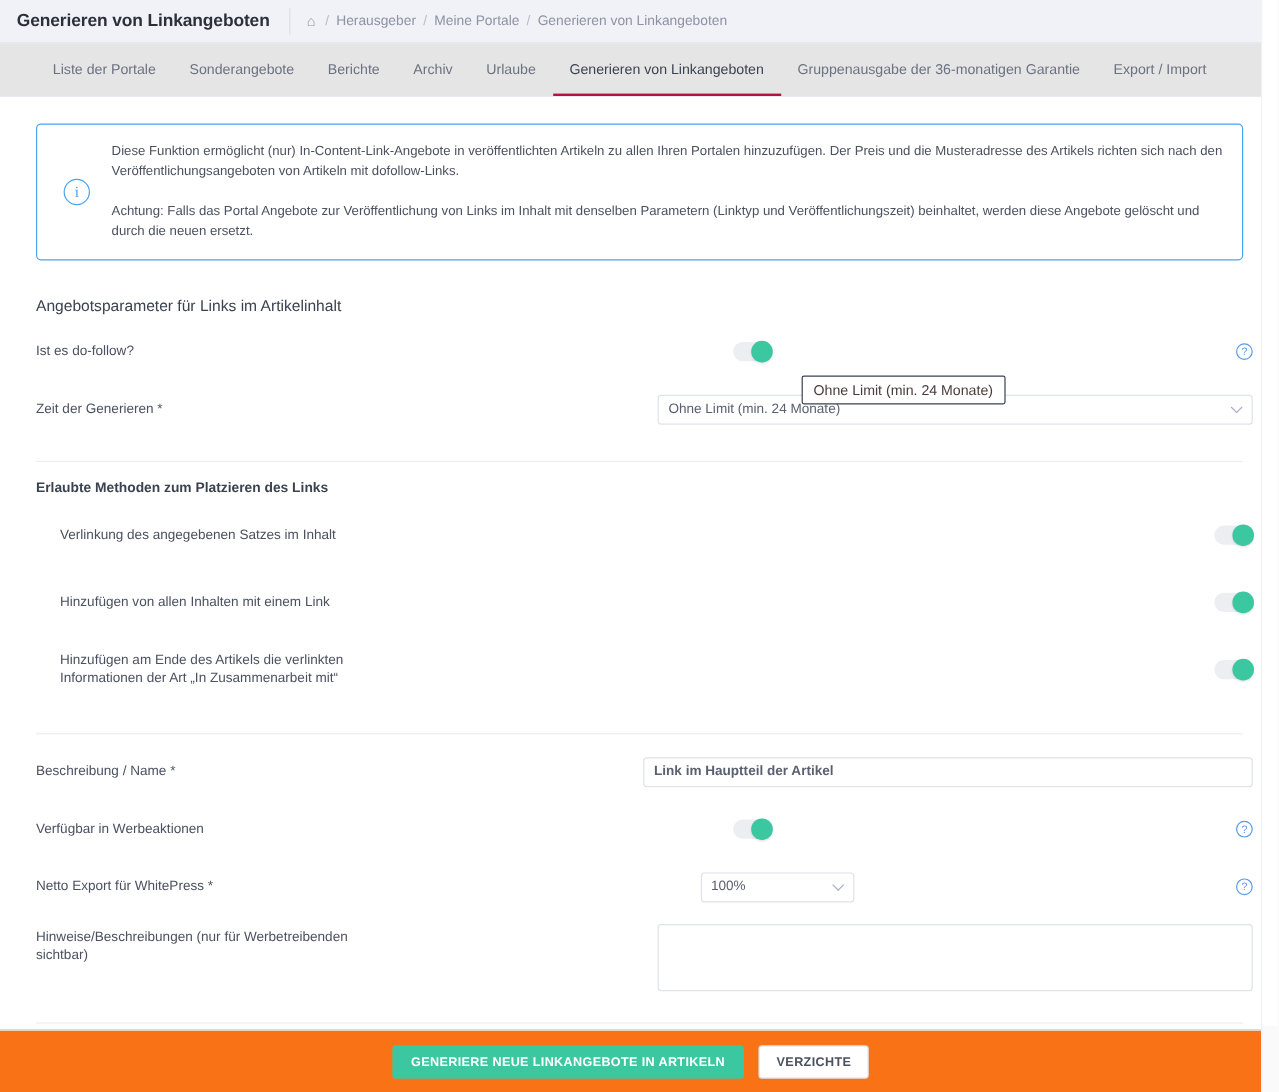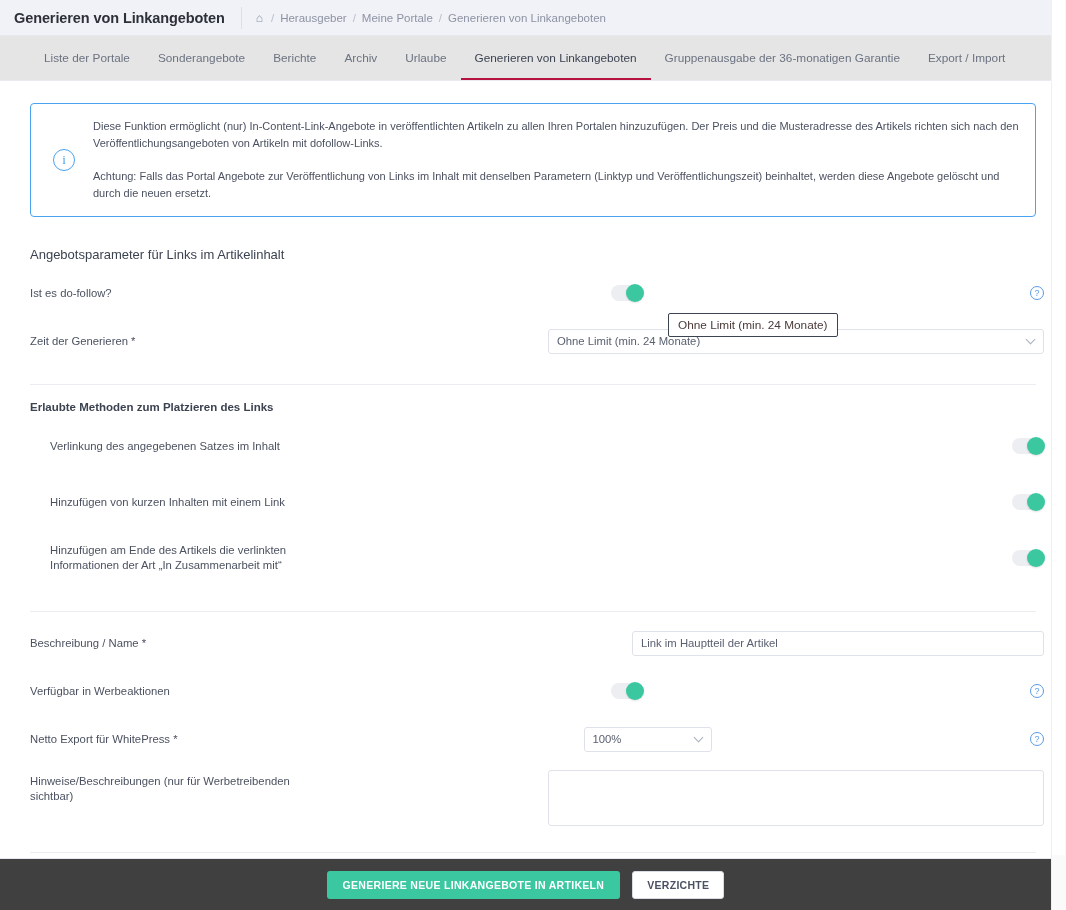--- a/index.html
+++ b/index.html
@@ -143,21 +143,21 @@
     display: flex; align-items: center; padding: 0 8px;
     position: relative;
   }
   .select .chev {
     position: absolute; right: 9px; top: 50%;
     width: 7px; height: 7px; margin-top: -5px;
     border-right: 1.4px solid #a9b0c0; border-bottom: 1.4px solid #a9b0c0;
     transform: rotate(45deg);
   }
   .w-pub { width: 496px; }
-  .w-name { width: 412px; }
+  .w-name { width: 508px; font-weight: bold; }
   .w-price { width: 128px; }
   textarea.notes {
     width: 496px; height: 56px;
     border: 1px solid #dfe2ea; border-radius: 3px;
     resize: none; font-family: "Liberation Sans", sans-serif;
     font-size: 11.3px; padding: 6px 8px; color: #5a6070;
     outline: none;
   }
 
   
@@ -177,21 +177,21 @@
   .divider { height: 1px; background: #ededf1; margin: 0 8px; }
 
   
   .portale-title { font-size: 13px; color: #3b4250; margin: 0 0 0 8px; }
   .portale-desc { font-size: 11px; color: #4b5160; margin: 4px 0 0 8px; }
 
   
   .bottombar {
     position: absolute; left: 0; bottom: 0;
     width: 1051px; height: 52px;
-    background: #404040;
+    background: #f97316;
     border-top: 1px solid #e6e8ef;
     display: flex; align-items: center; justify-content: center;
     gap: 12px;
     z-index: 30;
   }
   .btn-primary {
     background: #3bc8a0; color: #fff;
     border: none; border-radius: 3px;
     font-size: 10.5px; font-weight: bold; letter-spacing: .3px;
     padding: 0 16px; height: 28px; cursor: pointer;
@@ -279,21 +279,21 @@
   <div class="sub-title" style="margin-top:16px;">Erlaubte Methoden zum Platzieren des Links</div>
 
   <div class="row" style="margin-top:16px;">
     <div class="label indent">Verlinkung des angegebenen Satzes im Inhalt</div>
     <div class="toggle">
         <span class="knob"></span>
       </div>
   </div>
 
   <div class="row" style="margin-top:22px;">
-    <div class="label indent">Hinzufügen von kurzen Inhalten mit einem Link</div>
+    <div class="label indent">Hinzufügen von allen Inhalten mit einem Link</div>
     <div class="toggle">
         <span class="knob"></span>
       </div>
   </div>
 
   <div class="row" style="margin-top:22px;">
     <div class="label indent">Hinzufügen am Ende des Artikels die verlinkten Informationen der Art „In Zusammenarbeit mit“</div>
     <div class="toggle">
         <span class="knob"></span>
       </div>

